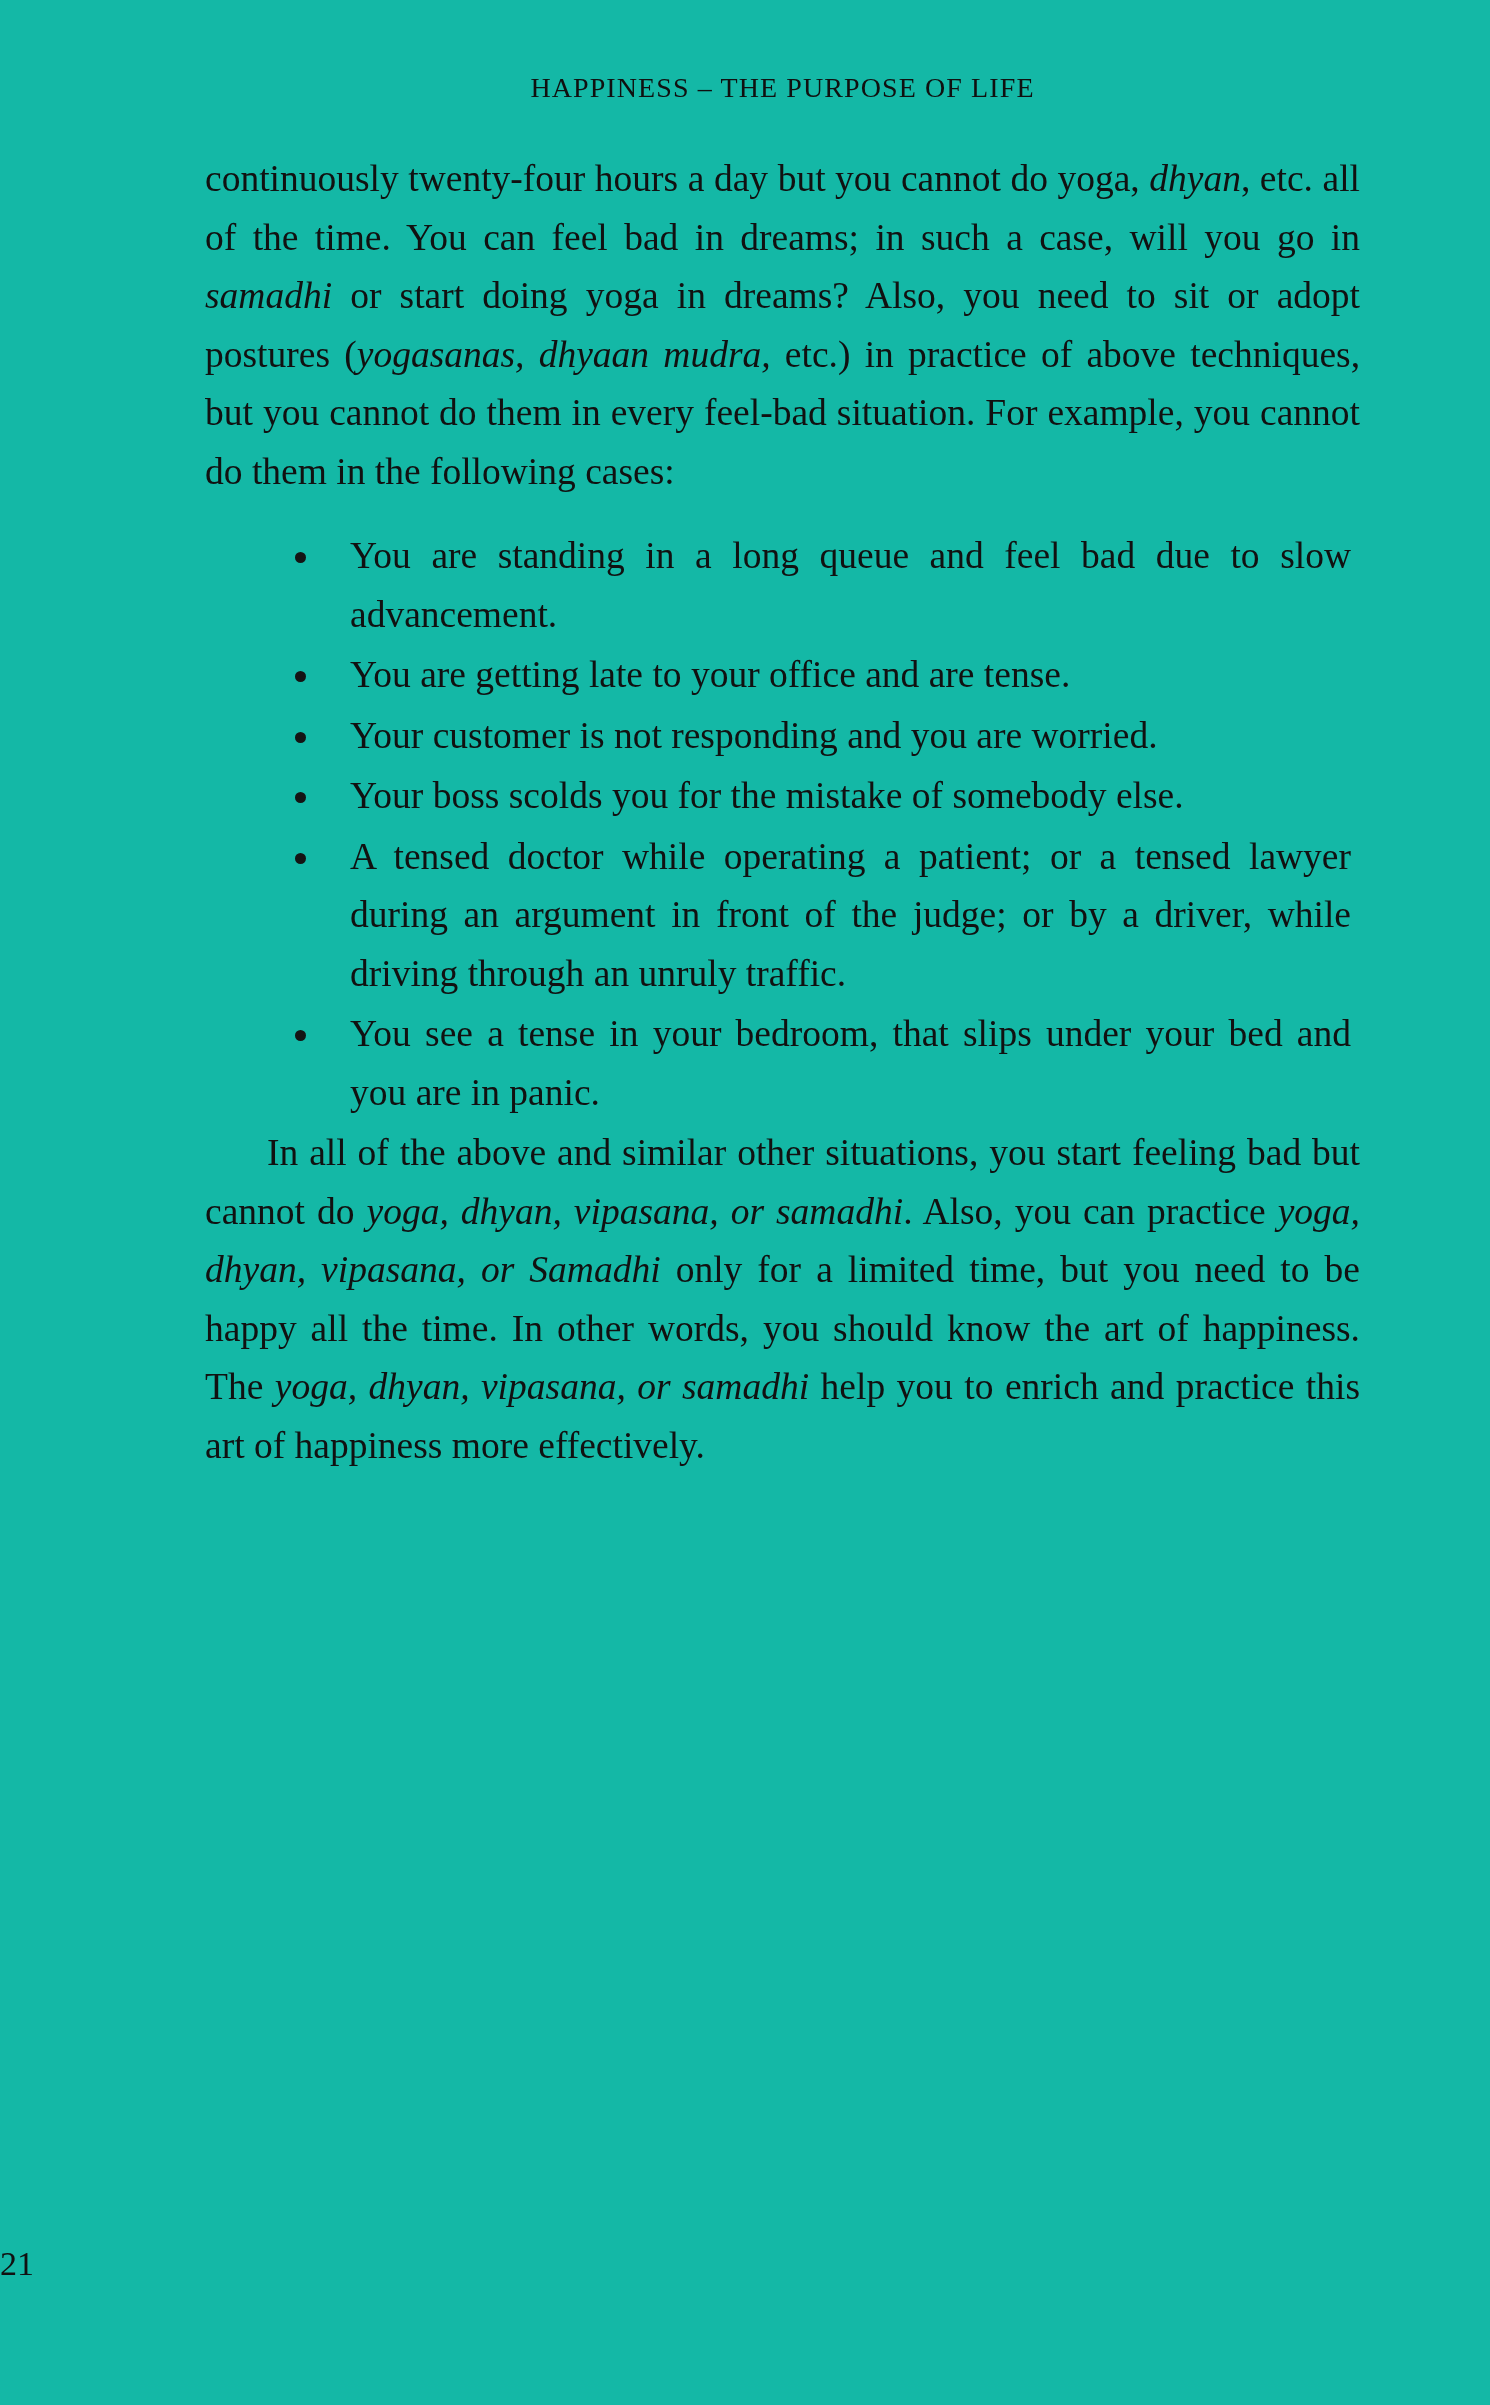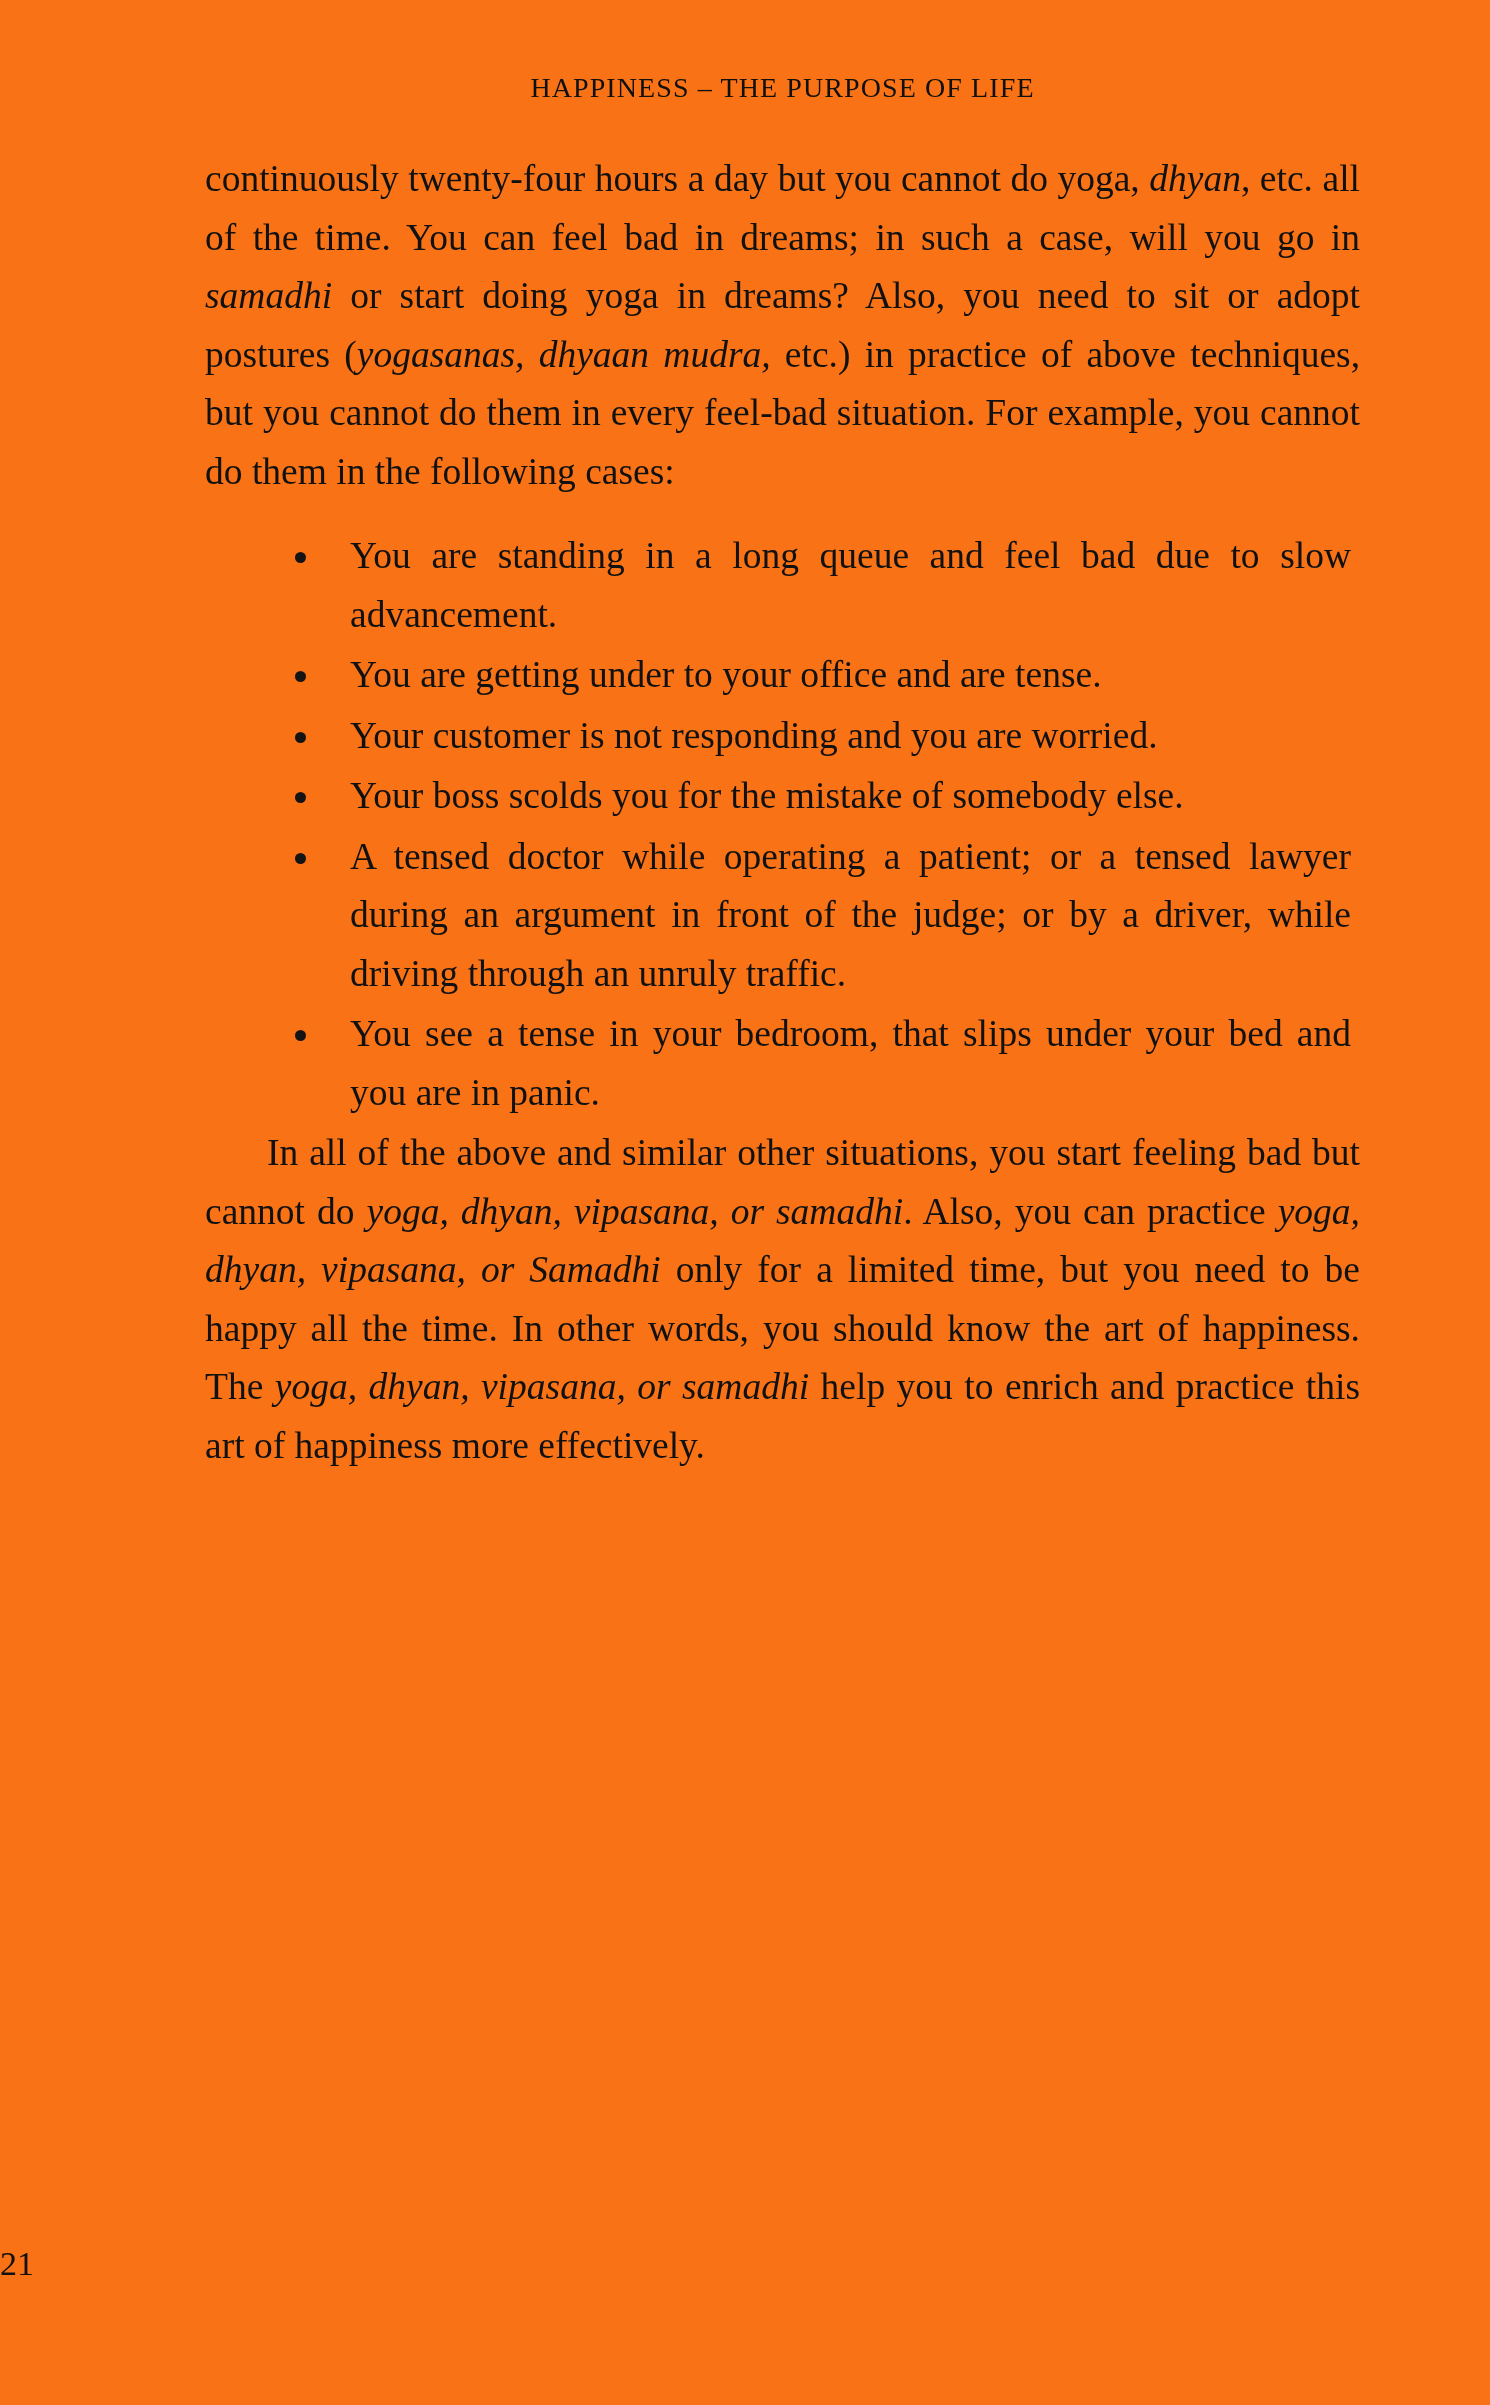--- a/index.html
+++ b/index.html
@@ -4,21 +4,21 @@
 <style>
   html, body {
     margin: 0;
     padding: 0;
     background: #ffffff;
   }
   .page {
     position: relative;
     width: 1490px;
     height: 2405px;
-    background: #f97316;
+    background: #14b8a6;
     overflow: hidden;
     font-family: "Liberation Serif", "DejaVu Serif", serif;
     color: #111111;
   }
   .page-inner {
     position: absolute;
     left: 205px;
     top: 0;
     width: 1155px;
     height: 2405px;
@@ -91,21 +91,21 @@
   <div class="page-inner">
 
     <div class="running-head">HAPPINESS – THE PURPOSE OF LIFE</div>
 
     <div class="body-text">
 
       <p><span>continuously twenty-four hours a day but you cannot do yoga, </span><i>dhyan</i><span>, etc. all of the time. You can feel bad in dreams; in such a case, will you go in </span><i>samadhi</i><span> or start doing yoga in dreams? Also, you need to sit or adopt postures (</span><i>yogasanas, dhyaan mudra,</i><span> etc.) in practice of above techniques, but you cannot do them in every feel-bad situation. For example, you cannot do them in the following cases:</span></p>
 
       <ul class="bullet-list">
         <li><span class="dot"></span><span>You are standing in a long queue and feel bad due to slow advancement.</span></li>
-        <li><span class="dot"></span><span>You are getting under to your office and are tense.</span></li>
+        <li><span class="dot"></span><span>You are getting late to your office and are tense.</span></li>
         <li><span class="dot"></span><span>Your customer is not responding and you are worried.</span></li>
         <li><span class="dot"></span><span>Your boss scolds you for the mistake of somebody else.</span></li>
         <li><span class="dot"></span><span>A tensed doctor while operating a patient; or a tensed lawyer during an argument in front of the judge; or by a driver, while driving through an unruly traffic.</span></li>
         <li><span class="dot"></span><span>You see a tense in your bedroom, that slips under your bed and you are in panic.</span></li>
       </ul>
 
       <div class="para-block">
         <p class="para-indent"><span>In all of the above and similar other situations, you start feeling bad but cannot do </span><i>yoga, dhyan, vipasana, or samadhi</i><span>. Also, you can practice </span><i>yoga, dhyan, vipasana, or Samadhi</i><span> only for a limited time, but you need to be happy all the time. In other words, you should know the art of happiness. The </span><i>yoga, dhyan, vipasana, or samadhi</i><span> help you to enrich and practice this art of happiness more effectively.</span></p>
       </div>
 

